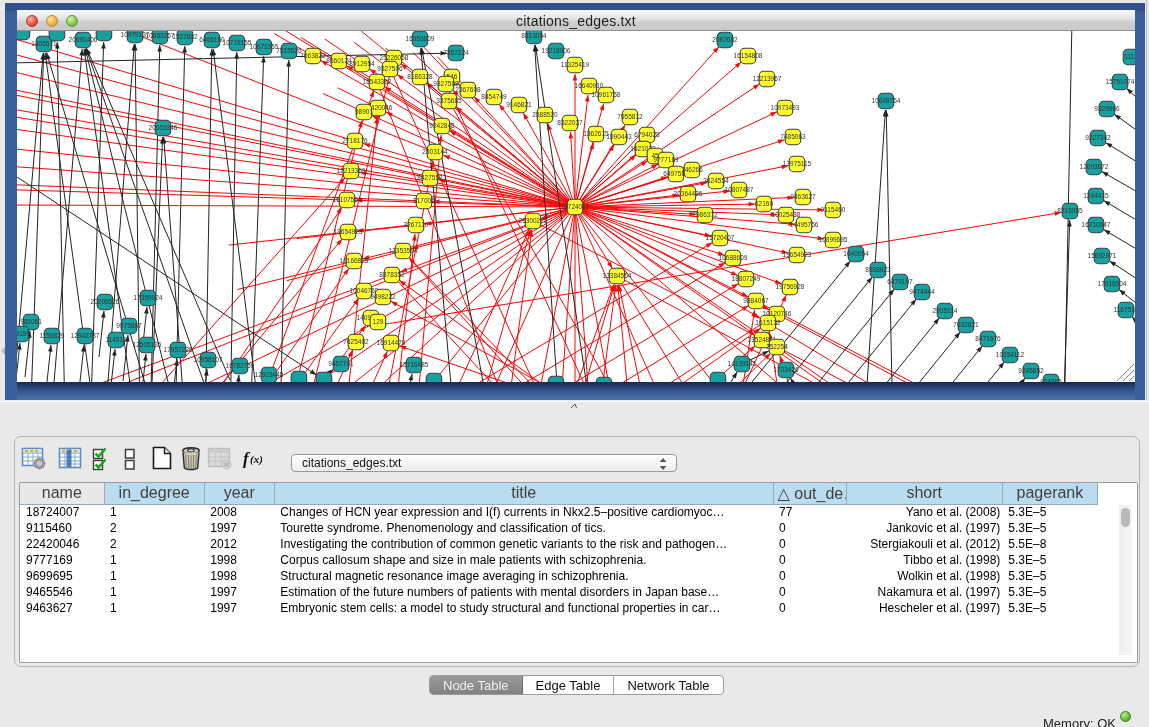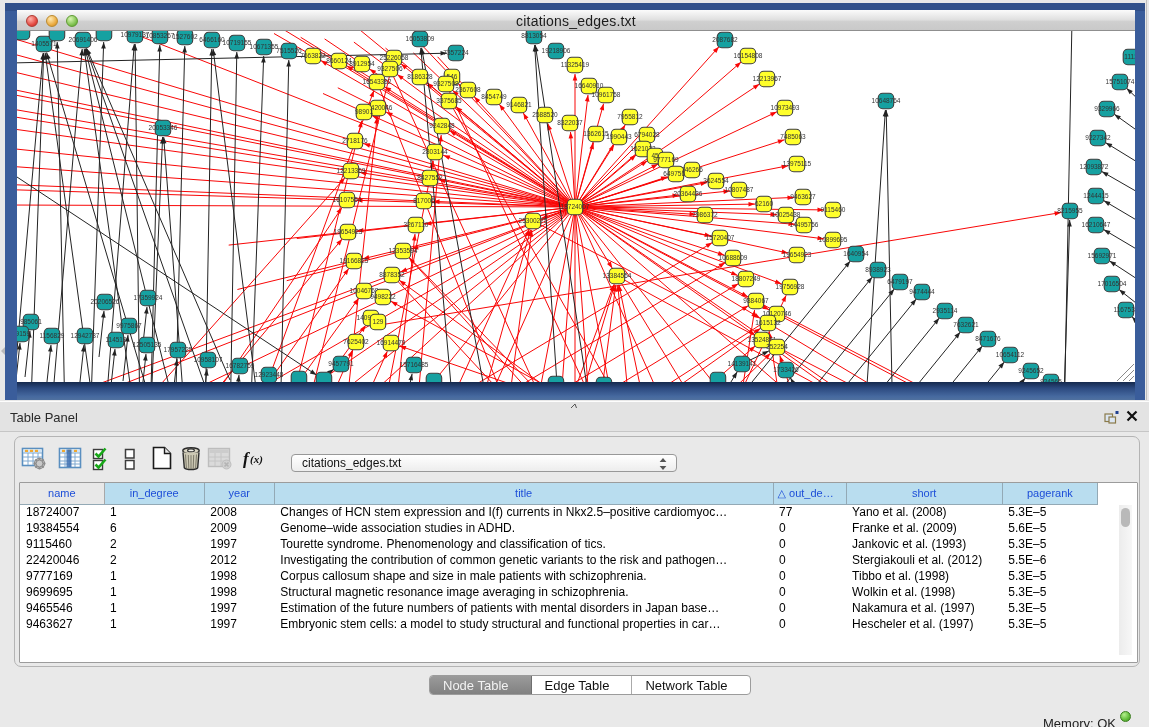--- a/index.html
+++ b/index.html
@@ -19,30 +19,30 @@
 #ptitle span{position:absolute;left:10px;top:8px;font-size:13px;color:#2a2a2a}
 #pbody{position:absolute;left:14px;top:34px;width:1126px;height:231px;background:#e9e9e9;
  border:1px solid #b4b4b4;border-radius:7px}
 #toolbar{position:absolute;left:4px;top:3px;height:40px;width:1100px;display:flex;align-items:center}
 #dd{position:absolute;left:276px;top:17px;width:386px;height:18px;background:linear-gradient(#fff,#ededed);
  border:1px solid #989898;border-radius:4px;font-size:12px;color:#111;line-height:16px;padding-left:10px}
 #tblwrap{position:absolute;left:4px;top:45px;width:1119px;height:181px;background:#fff;overflow:hidden;
  border:1px solid #9c9c9c;border-radius:1px}
 table{border-collapse:collapse;table-layout:fixed;width:1078px;font-size:12px}
 th{height:21px;background:#b9ddef;border-right:1px solid #93a9b5;border-bottom:1px solid #93a9b5;
- font-weight:normal;font-size:11px;color:#1d4ed8;overflow:hidden;white-space:nowrap}
+ font-weight:normal;font-size:16px;color:#404040;overflow:hidden;white-space:nowrap}
 th.c0{background:#e8e8e8;border-right:1px solid #a8a8a8}
 td{height:16px;color:#000;overflow:hidden;white-space:nowrap;padding:0 2px 0 6px}
 .c0{width:84px}.c1{width:100px}.c2{width:70px}.c3{width:498px}.c4{width:73px}.c5{width:156px}.c6{width:95px}
-td.c5{text-align:left}
+td.c5{text-align:right}
 #vscroll{position:absolute;right:5px;top:22px;width:13px;height:150px;background:linear-gradient(90deg,#ececec,#f7f7f7)}
 #vthumb{position:absolute;left:2px;top:3px;width:9px;height:19px;background:#b9b9b9;border-radius:5px}
 
 #tabs{position:absolute;left:429px;top:273px;height:20px;display:flex;border:1px solid #9c9c9c;border-radius:4px;overflow:hidden;background:#fff}
-.tab{font-size:13px;color:#111;padding:2px 22px 0 13px;border-right:1px solid #aaa;height:20px}
+.tab{font-size:13px;color:#111;padding:2px 13px 0 13px;border-right:1px solid #aaa;height:20px}
 .tab.sel{background:linear-gradient(#9b9b9b,#7e7e7e);color:#f2f2f2;border-right:1px solid #6f6f6f}
 .tab:last-child{border-right:none}
 #mem{position:absolute;right:33px;top:314px;font-size:13px;color:#222}
 #memdot{position:absolute;right:18px;top:309px;width:11px;height:11px;border-radius:50%;
  background:radial-gradient(circle at 35% 30%,#b4ef8e,#62bc3a 60%,#3f9222);border:1px solid #3a7d1e}
 </style></head><body>
 <div id="win"></div>
 <div id="winband"></div>
 <svg style="position:absolute;left:0px;top:346px" width="6" height="10" viewBox="0 0 6 10">
     <path d="M5 1 L1 5 L5 9 Z" fill="#b9b9b9"></path>
@@ -718,31 +718,20 @@
     </g>
   </svg>
 <div id="winbot"></div>
 <div id="tbar">
     <span class="title">citations_edges.txt</span>
 <div class="tl" style="left:9px;background:radial-gradient(circle at 35% 30%,#ffb3ab,#e2463d 65%,#b3362e);border:1px solid #b03a31"></div>
 <div class="tl" style="left:29px;background:radial-gradient(circle at 35% 30%,#ffe9b0,#e9a83b 65%,#c28426);border:1px solid #bb8a2e"></div>
 <div class="tl" style="left:49px;background:radial-gradient(circle at 35% 30%,#d7f5b1,#7cc04d 65%,#56992b);border:1px solid #5f9a33"></div>
 </div>
 <div id="panel">
- <div id="ptitle">
-      <span>Table Panel</span>
-  <div class="abs" style="right:30px;top:8px"><svg width="15" height="14" viewBox="0 0 15 14">
-<rect x="1" y="4" width="7.5" height="7.5" fill="#dce6f2" stroke="#8a7a4a" stroke-width="1.2"></rect>
-<rect x="5" y="7" width="6.5" height="6" fill="#dce6f2" stroke="#8a7a4a" stroke-width="1.2"></rect>
-<rect x="11.5" y="1" width="3" height="3" fill="#1f3f8f"></rect>
-        </svg></div>
-  <svg class="abs" width="12" height="12" viewBox="0 0 12 12" style="right:11px;top:8px">
-        <path d="M1.5 1.5 L10.5 10.5 M10.5 1.5 L1.5 10.5" stroke="#111" stroke-width="2.2"></path>
-      </svg>
- </div>
  <div id="pbody">
   <div id="toolbar">
    <span style="margin-left:2px"><svg width="26" height="26" viewBox="0 0 26 26">
 <rect x="1.5" y="3.5" width="20" height="17" fill="#fff" stroke="#5a8fc0" stroke-width="1.6"></rect>
 <rect x="2.5" y="4.5" width="18" height="3" fill="#cfe3f5"></rect>
 <rect x="4" y="4.8" width="3" height="2.2" fill="#f0a830"></rect>
             <rect x="9" y="4.8" width="3" height="2.2" fill="#f0a830"></rect>
             <rect x="14" y="4.8" width="3" height="2.2" fill="#f0a830"></rect>
 <g stroke="#7fa8cf" stroke-width="1">
               <line x1="2" y1="8" x2="21" y2="8"></line>
@@ -837,51 +826,42 @@
               <th class="c2">year</th>
         <th class="c3">title</th>
               <th class="c4" style="text-align:left;padding-left:4px">△ out_de…</th>
         <th class="c5">short</th>
               <th class="c6">pagerank</th>
             </tr>
     <tr>
               <td class="c0">18724007</td>
               <td class="c1">1</td>
               <td class="c2">2008</td>
-              <td class="c3">Changes of HCN stem expression and I(f) currents in Nkx2.5–positive cardiomyoc…</td>
+              <td class="c3">Changes of HCN year expression and I(f) currents in Nkx2.5–positive cardiomyoc…</td>
               <td class="c4">77</td>
               <td class="c5">Yano et al. (2008)</td>
               <td class="c6">5.3E–5</td>
-            </tr>
-            <tr>
-              <td class="c0">19384554</td>
-              <td class="c1">6</td>
-              <td class="c2">2009</td>
-              <td class="c3">Genome–wide association studies in ADHD.</td>
-              <td class="c4">0</td>
-              <td class="c5">Franke et al. (2009)</td>
-              <td class="c6">5.6E–5</td>
             </tr>
             <tr>
               <td class="c0">9115460</td>
               <td class="c1">2</td>
               <td class="c2">1997</td>
               <td class="c3">Tourette syndrome. Phenomenology and classification of tics.</td>
               <td class="c4">0</td>
-              <td class="c5">Jankovic et al. (1993)</td>
+              <td class="c5">Jankovic et al. (1997)</td>
               <td class="c6">5.3E–5</td>
             </tr>
             <tr>
               <td class="c0">22420046</td>
               <td class="c1">2</td>
               <td class="c2">2012</td>
               <td class="c3">Investigating the contribution of common genetic variants to the risk and pathogen…</td>
               <td class="c4">0</td>
               <td class="c5">Stergiakouli et al. (2012)</td>
-              <td class="c6">5.5E–6</td>
+              <td class="c6">5.5E–8</td>
             </tr>
             <tr>
               <td class="c0">9777169</td>
               <td class="c1">1</td>
               <td class="c2">1998</td>
               <td class="c3">Corpus callosum shape and size in male patients with schizophrenia.</td>
               <td class="c4">0</td>
               <td class="c5">Tibbo et al. (1998)</td>
               <td class="c6">5.3E–5</td>
             </tr>

